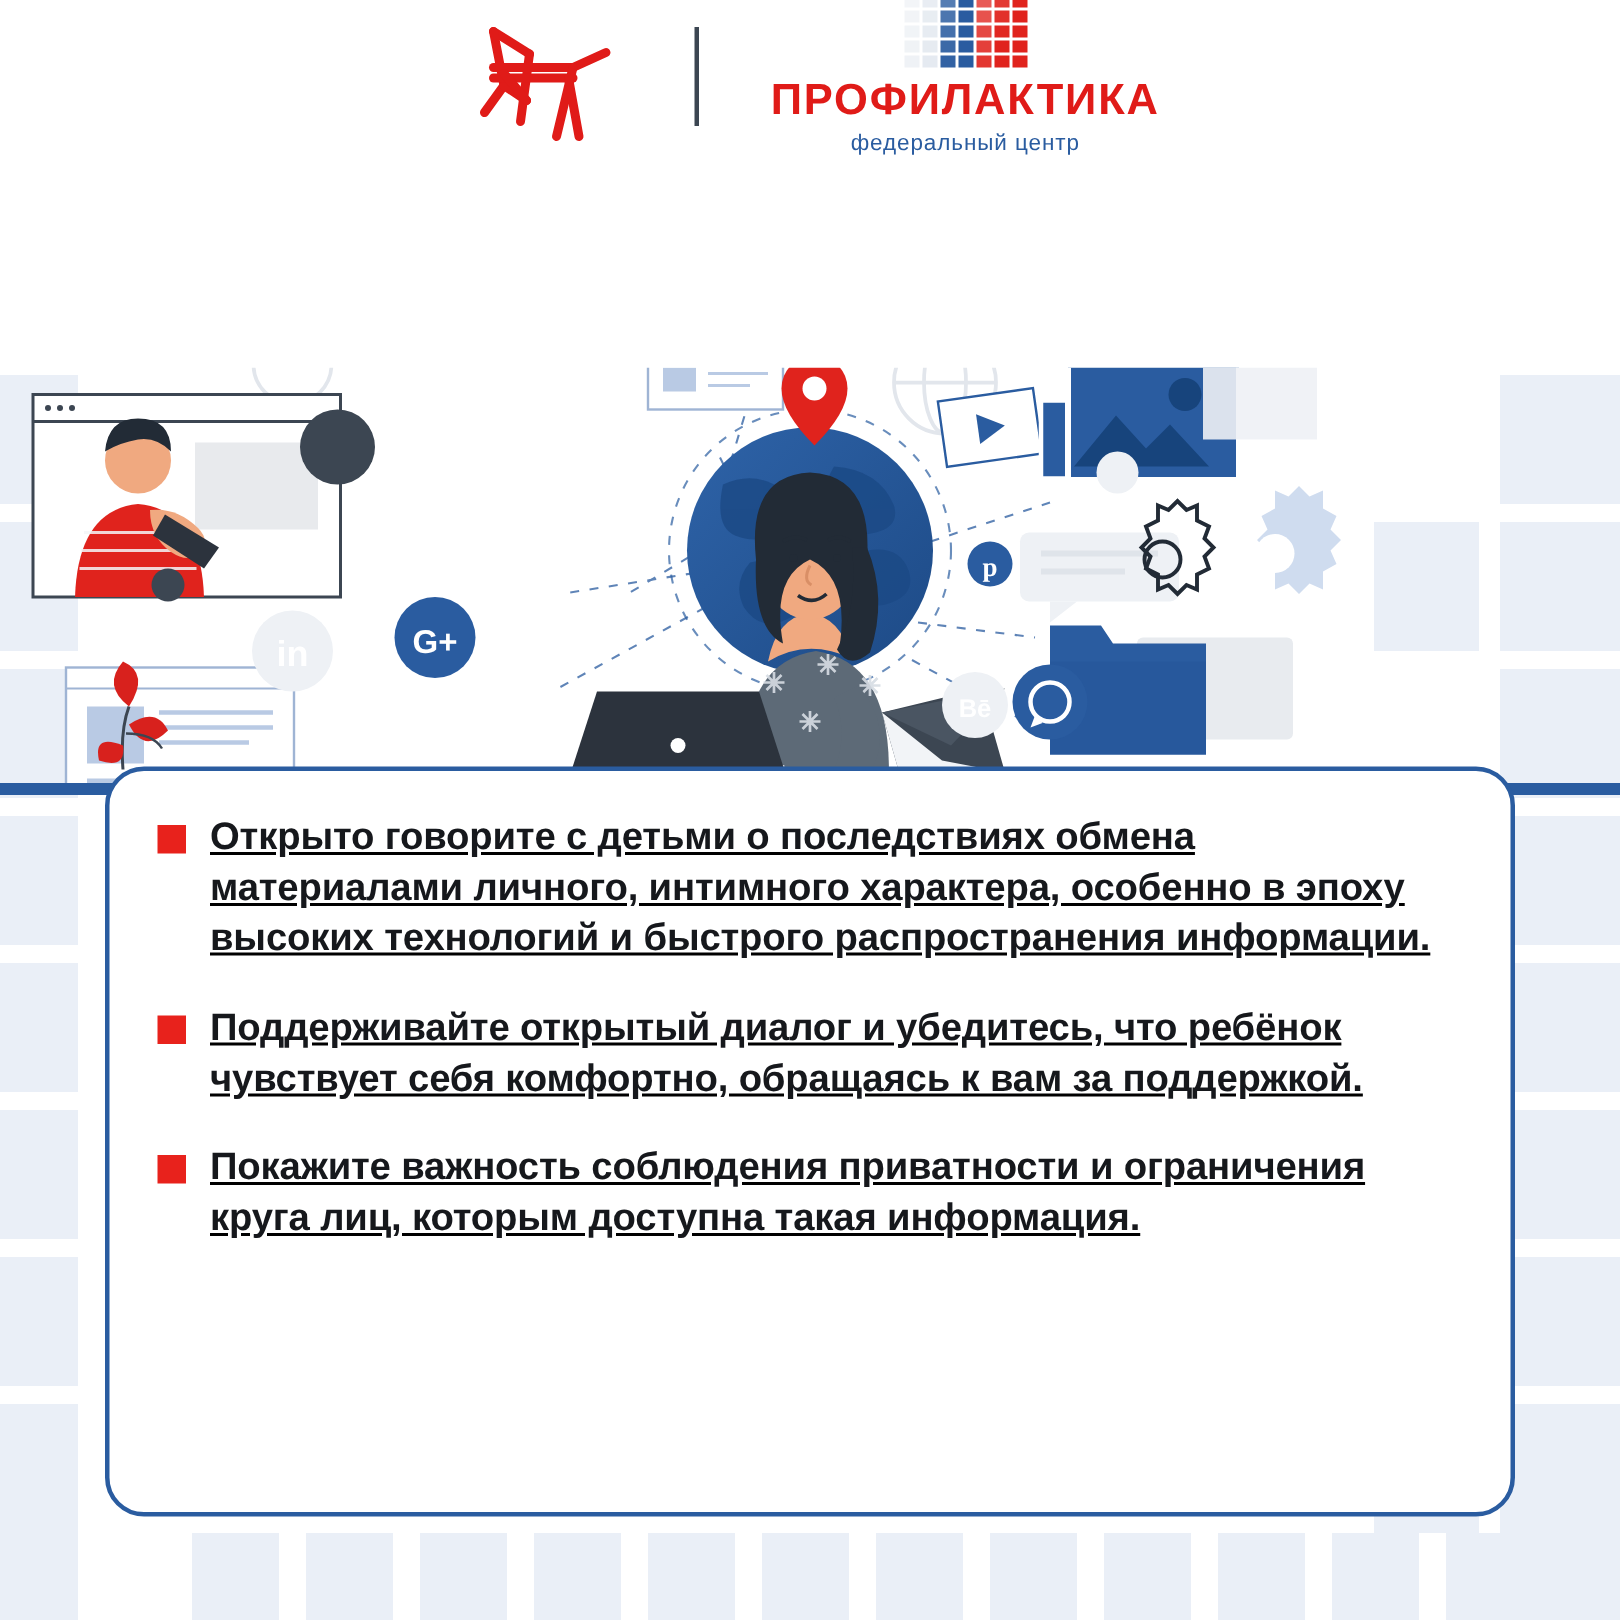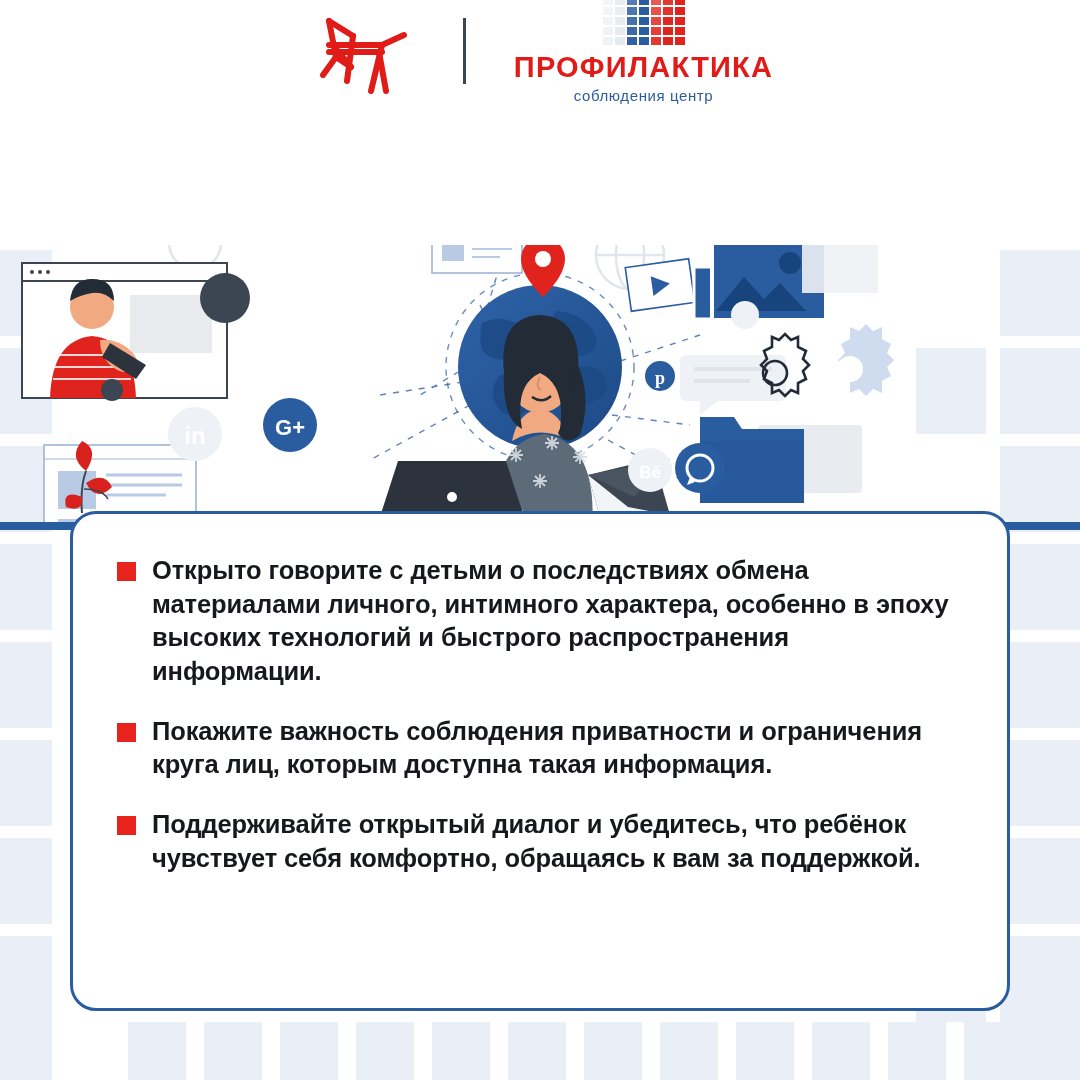--- a/index.html
+++ b/index.html
@@ -130,22 +130,23 @@
     height: 500px;
     background: #ffffff;
     border: 3px solid #2a5ca0;
     border-radius: 26px;
     box-sizing: border-box;
     z-index: 6;
     padding: 28px 40px 20px 32px;
   }
   .bullet-list {
     list-style: none;
-    margin: 12px;
+    margin: 0;
     padding: 0;
+    text-decoration: underline;
   }
   .bullet-item {
     display: flex;
     align-items: flex-start;
     gap: 16px;
     margin-bottom: 26px;
   }
   .bullet-item:last-child { margin-bottom: 0; }
   .bullet-marker {
     flex: 0 0 auto;
@@ -257,21 +258,21 @@
           <div class="flag-cell" style="background: rgb(224, 35, 29); opacity: 1;"></div>
           <div class="flag-cell" style="background: rgb(233, 237, 242); opacity: 0.71;"></div>
           <div class="flag-cell" style="background: rgb(228, 233, 240); opacity: 0.96;"></div>
           <div class="flag-cell" style="background: rgb(42, 92, 160); opacity: 0.96;"></div>
           <div class="flag-cell" style="background: rgb(42, 92, 160); opacity: 1;"></div>
           <div class="flag-cell" style="background: rgb(224, 35, 29); opacity: 0.91;"></div>
           <div class="flag-cell" style="background: rgb(224, 35, 29); opacity: 1;"></div>
           <div class="flag-cell" style="background: rgb(224, 35, 29); opacity: 1;"></div>
         </div>
       <div class="brand-name">ПРОФИЛАКТИКА</div>
-      <div class="brand-sub">соблюдения центр</div>
+      <div class="brand-sub">федеральный центр</div>
     </div>
   </div>
 
 
   <div class="illustration">
     <svg width="1080" height="285" viewBox="0 0 1080 285" aria-hidden="true">
       <defs>
         <linearGradient id="gl" x1="0" y1="0" x2="1" y2="1">
           <stop offset="0%" stop-color="#2e63a8"></stop>
           <stop offset="100%" stop-color="#1d4a86"></stop>
@@ -483,22 +484,22 @@
   </div>
 
   <div class="card">
     <ul class="bullet-list" id="bullet-list">
         <li class="bullet-item">
           <span class="bullet-marker" style="background: rgb(232, 34, 28);"></span>
           <span class="bullet-text">Открыто говорите с детьми о последствиях обмена материалами личного, интимного характера, особенно в эпоху высоких технологий и быстрого распространения информации.</span>
         </li>
         <li class="bullet-item">
           <span class="bullet-marker" style="background: rgb(232, 34, 28);"></span>
-          <span class="bullet-text">Покажите важность соблюдения приватности и ограничения круга лиц, которым доступна такая информация.</span>
+          <span class="bullet-text">Поддерживайте открытый диалог и убедитесь, что ребёнок чувствует себя комфортно, обращаясь к вам за поддержкой.</span>
         </li>
         <li class="bullet-item">
           <span class="bullet-marker" style="background: rgb(232, 34, 28);"></span>
-          <span class="bullet-text">Поддерживайте открытый диалог и убедитесь, что ребёнок чувствует себя комфортно, обращаясь к вам за поддержкой.</span>
+          <span class="bullet-text">Покажите важность соблюдения приватности и ограничения круга лиц, которым доступна такая информация.</span>
         </li>
       </ul>
   </div>
 
 </div>
 
 </body></html>

